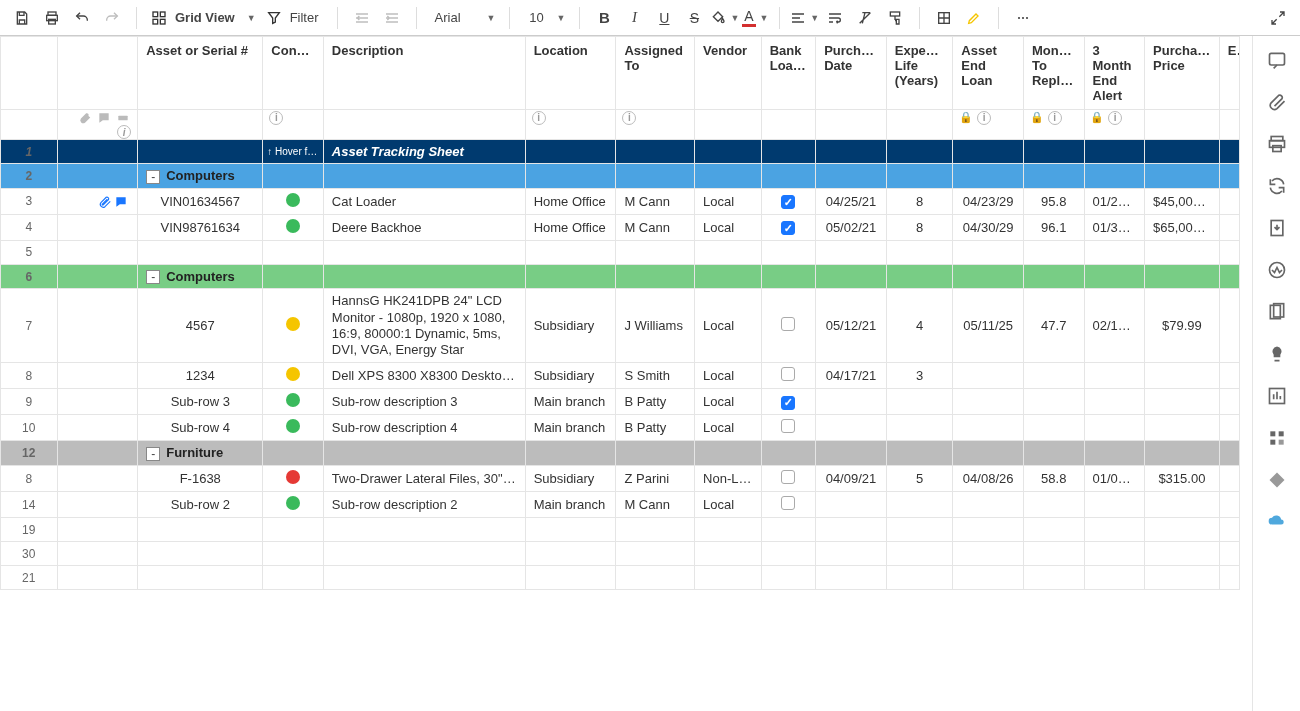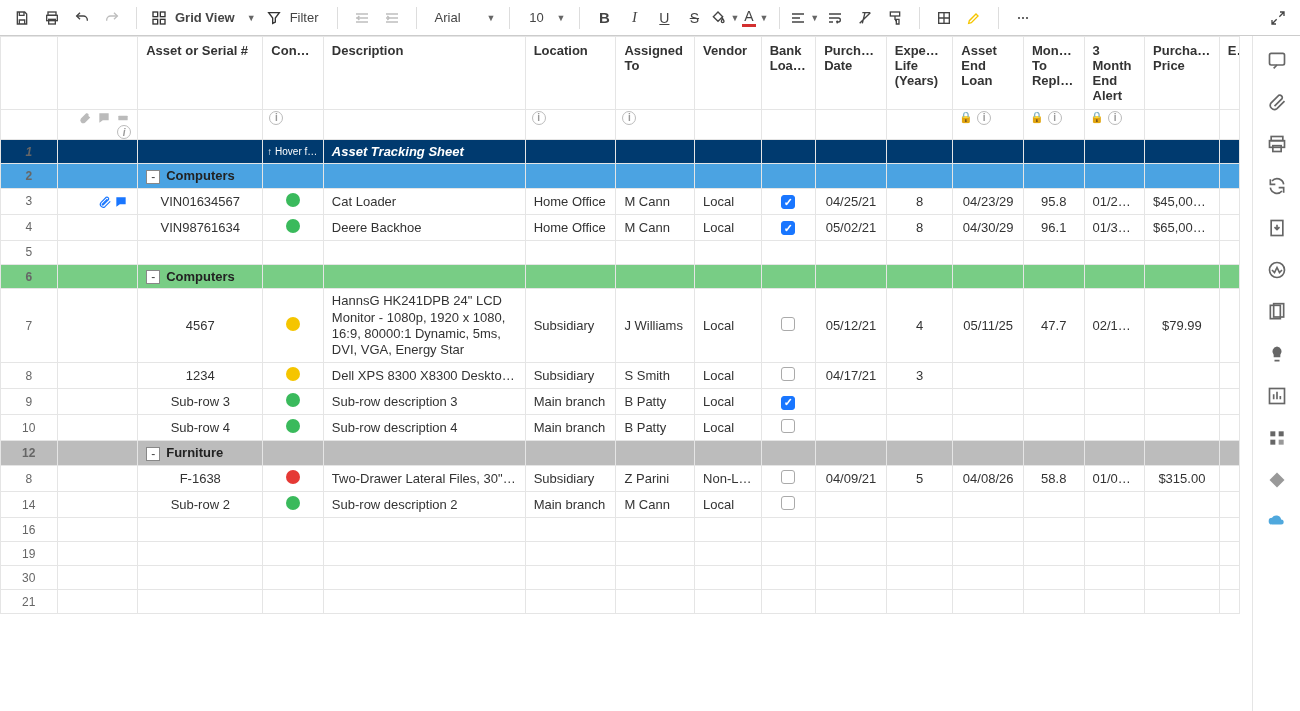--- a/index.html
+++ b/index.html
@@ -516,38 +516,20 @@
             <td class="center"><span class="chk"></span></td>
             <td class="right"></td>
             <td class="right"></td>
             <td class="right"></td>
             <td class="right"></td>
             <td class="right"></td>
             <td class="right"></td>
             <td></td>
           </tr>
           <tr class="data">
-            <td class="rownum">16</td>
-            <td class="indcell"></td>
-            <td></td>
-            <td></td>
-            <td></td>
-            <td></td>
-            <td></td>
-            <td></td>
-            <td></td>
-            <td></td>
-            <td></td>
-            <td></td>
-            <td></td>
-            <td></td>
-            <td></td>
-            <td></td>
-          </tr>
-          <tr class="data">
             <td class="rownum">19</td>
             <td class="indcell"></td>
             <td></td>
             <td></td>
             <td></td>
             <td></td>
             <td></td>
             <td></td>
             <td></td>
             <td></td>

